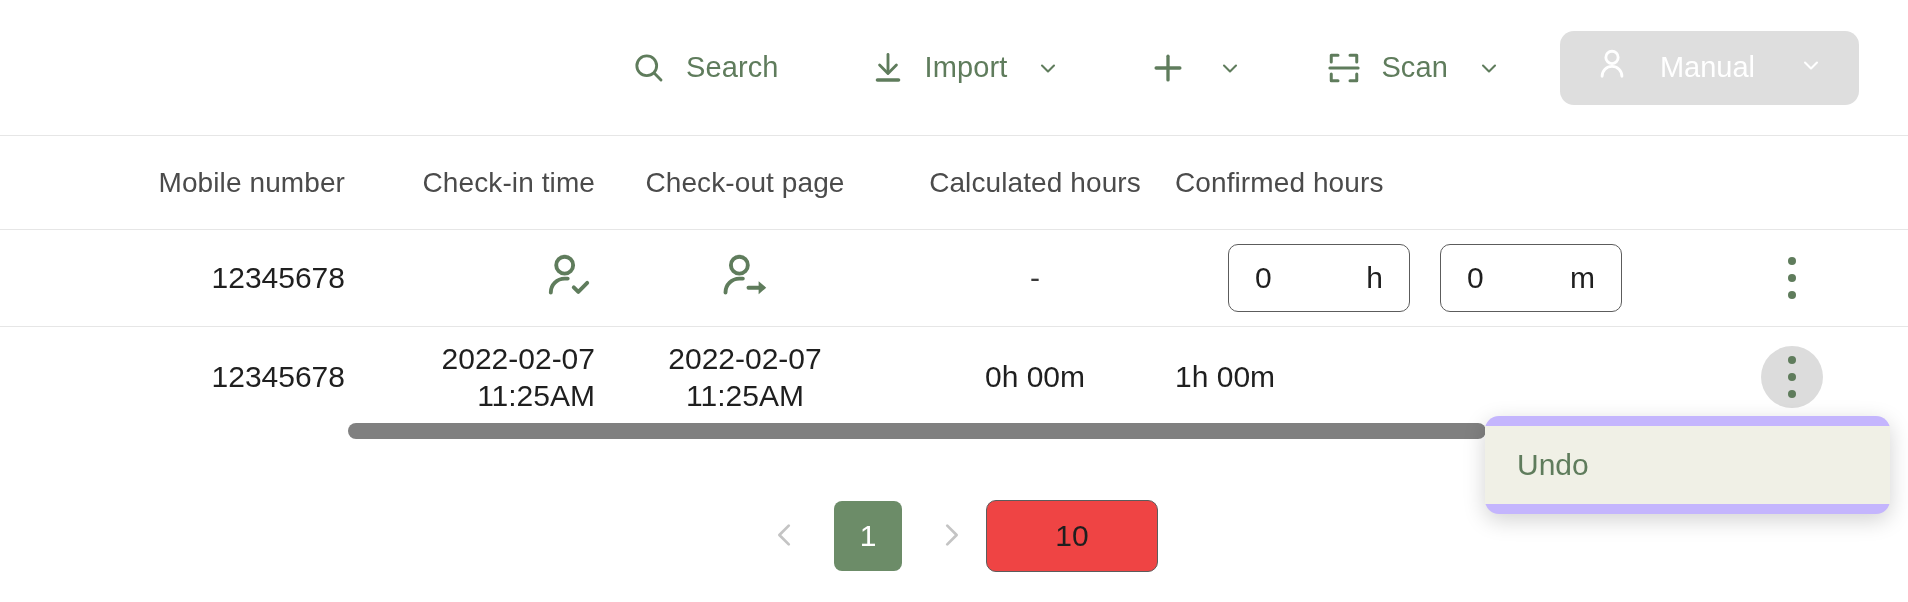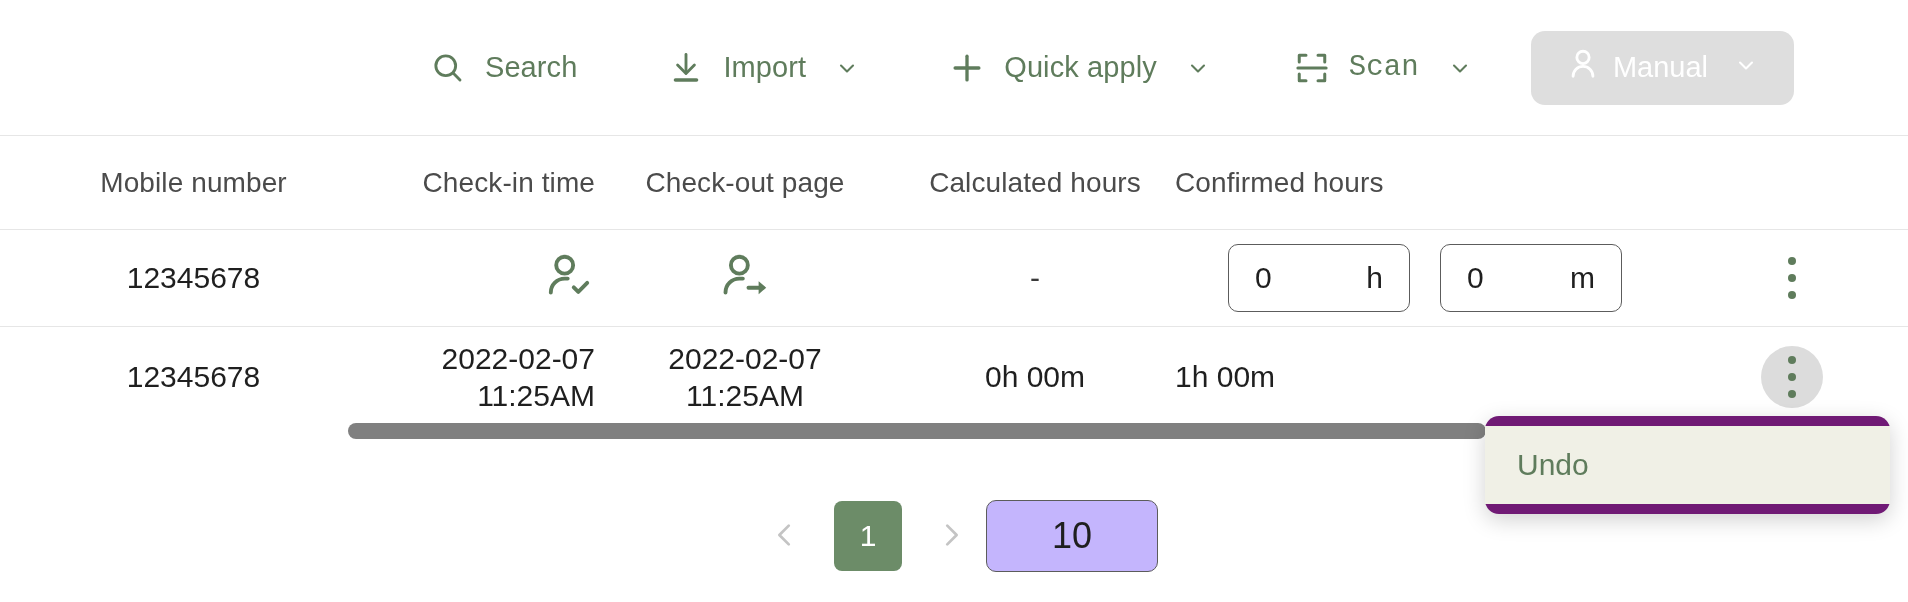--- a/index.html
+++ b/index.html
@@ -20,21 +20,21 @@
   .toolbar {
     position: absolute;
     left: 0; top: 0;
     width: 1908px;
     height: 136px;
     border-bottom: 1px solid #e6e6e6;
     box-sizing: border-box;
     display: flex;
     align-items: center;
     justify-content: flex-end;
-    padding-right: 114px;
+    padding-right: 49px;
   }
   .tool-btn {
     display: flex;
     align-items: center;
     gap: 16px;
     color: #5f7c5c;
     font-size: 29px;
     letter-spacing: .1px;
     background: none;
     border: none;
@@ -53,26 +53,26 @@
     display: inline-flex;
     align-items: center;
     justify-content: center;
     width: 26px; height: 26px;
     margin-left: 12px;
     flex: none;
   }
   .gap-search { margin-right: 80px; }
   .gap-import { margin-right: 78px; }
   .gap-quick  { margin-right: 72px; }
-  .gap-scan   { margin-right: 54px; font-family: Liberation Mono, monospace; }
+  .gap-scan   { margin-right: 54px; }
 
   .manual-btn {
     display: flex;
     align-items: center;
-    gap: 12px;
+    gap: 30px;
     background: #dedede;
     border: none;
     border-radius: 14px;
     height: 74px;
     padding: 0 36px 0 34px;
     color: #ffffff;
     font-size: 29px;
     cursor: pointer;
     white-space: nowrap;
   }
@@ -93,21 +93,21 @@
   }
   .trow {
     height: 97px;
     display: flex;
     align-items: center;
     border-bottom: 1px solid #e6e6e6;
     box-sizing: border-box;
   }
   .trow.tall { height: 100px; border-bottom: none; }
 
-  .c-mobile   { width: 345px; padding-left: 42px; box-sizing: border-box; text-align: center; }
+  .c-mobile   { width: 345px; padding-left: 42px; box-sizing: border-box; text-align: right; }
   .c-checkin  { width: 250px; text-align: right; }
   .c-checkout { width: 300px; text-align: center; }
   .c-calc     { width: 280px; text-align: center; }
   .c-conf     { width: 500px; text-align: left; }
   .c-actions  { flex: 1; display: flex; align-items: center; justify-content: center; }
 
   .th {
     color: #4b4b4b;
     font-size: 28px;
     letter-spacing: .1px;
@@ -182,21 +182,21 @@
     background: #808080;
     border-radius: 8px;
   }
 
   
   .dropdown {
     position: absolute;
     left: 1485px;
     top: 416px;
     width: 405px;
-    background: #701a75;
+    background: #c4b5fd;
     border-radius: 14px;
     box-shadow: 0 6px 22px rgba(0,0,0,.18);
     padding: 10px 0;
     box-sizing: border-box;
     z-index: 30;
   }
   .dropdown-item {
     background: #f0f0e6;
     color: #5f7c5c;
     font-size: 30px;
@@ -242,22 +242,22 @@
     font-size: 30px;
     color: #1f1f1f;
     margin-left: 40px;
     margin-right: 38px;
     white-space: nowrap;
   }
   .pg-select {
     width: 172px; height: 72px;
     border: 1.5px solid #5c5c5c;
     border-radius: 10px;
-    background: #c4b5fd;
-    font-size: 36px;
+    background: #ef4444;
+    font-size: 30px;
     color: #1f1f1f;
     display: flex;
     align-items: center;
     justify-content: center;
     cursor: pointer;
     box-sizing: border-box;
   }
 </style>
 </head>
 <body>
@@ -290,21 +290,20 @@
     </span>
   </button>
 
   <button class="tool-btn gap-quick">
     <span class="ico">
       <svg width="38" height="38" viewBox="0 0 24 24" fill="none" stroke="#5f7c5c" stroke-width="2.1" stroke-linecap="round">
         <line x1="12" y1="4.5" x2="12" y2="19.5"></line>
         <line x1="4.5" y1="12" x2="19.5" y2="12"></line>
       </svg>
     </span>
-    <span>Quick apply</span>
     <span class="caret">
       <svg width="24" height="24" viewBox="0 0 24 24" fill="none" stroke="#5f7c5c" stroke-width="2.1" stroke-linecap="round" stroke-linejoin="round">
         <polyline points="6,9.5 12,15.5 18,9.5"></polyline>
       </svg>
     </span>
   </button>
 
   <button class="tool-btn gap-scan">
     <span class="ico">
       <svg width="36" height="36" viewBox="0 0 24 24" fill="none" stroke="#5f7c5c" stroke-width="2" stroke-linecap="round" stroke-linejoin="round">

